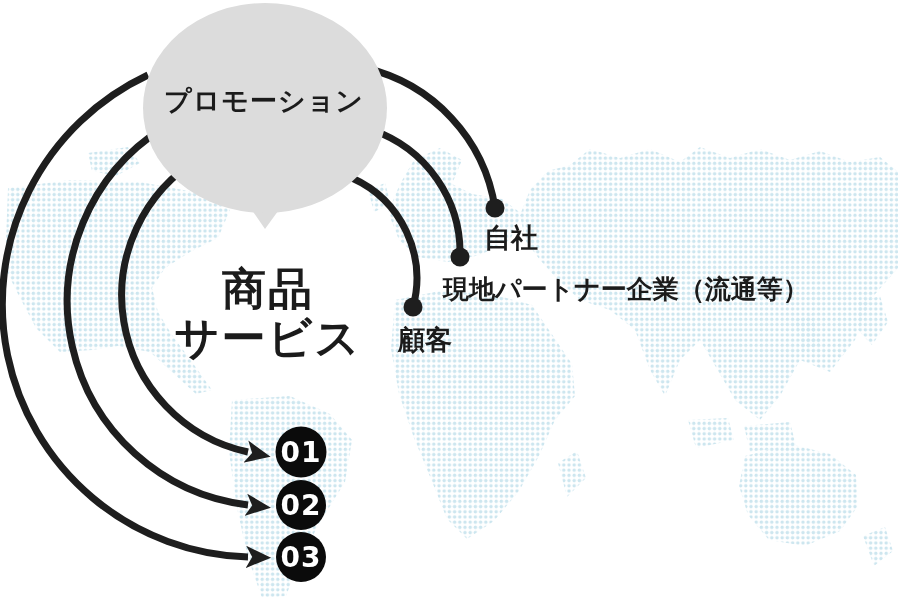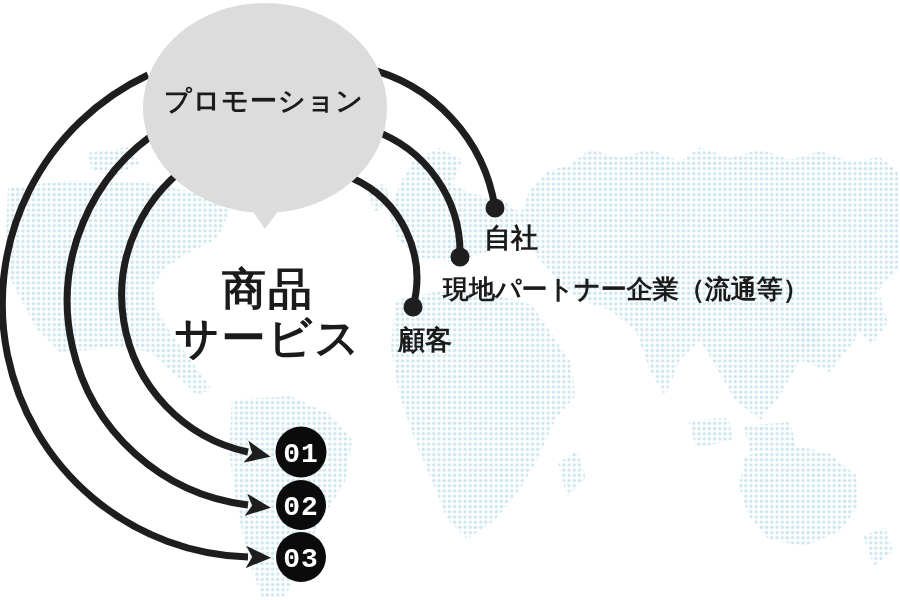--- a/index.html
+++ b/index.html
@@ -1,20 +1,20 @@
 <!DOCTYPE html>
 <html><head>
 <meta charset="utf-8">
 <style>
   html, body { margin: 0; padding: 0; background: #ffffff; }
   body {
     width: 900px; height: 600px; overflow: hidden; position: relative;
     font-family: "DejaVu Sans", "Liberation Sans", sans-serif;
   }
-  #stage { position: absolute; left: 0; top: 0; width: 900px; height: 584px; font-family: Liberation Mono, monospace; }
+  #stage { position: absolute; left: 0; top: 0; width: 900px; height: 584px; }
   svg { display: block; }
   text { fill: #1b1b1b; }
   .bubble-label { font-size: 27px; font-weight: 700; letter-spacing: 1px; }
   .center-line { font-size: 44px; font-weight: 800; letter-spacing: 2px; }
   .target-label { font-size: 27px; font-weight: 700; }
   .target-label.long { font-size: 26px; }
   .step-number { font-size: 28px; font-weight: 700; fill: #ffffff; letter-spacing: 1px; }
 </style>
 </head>
 <body>

